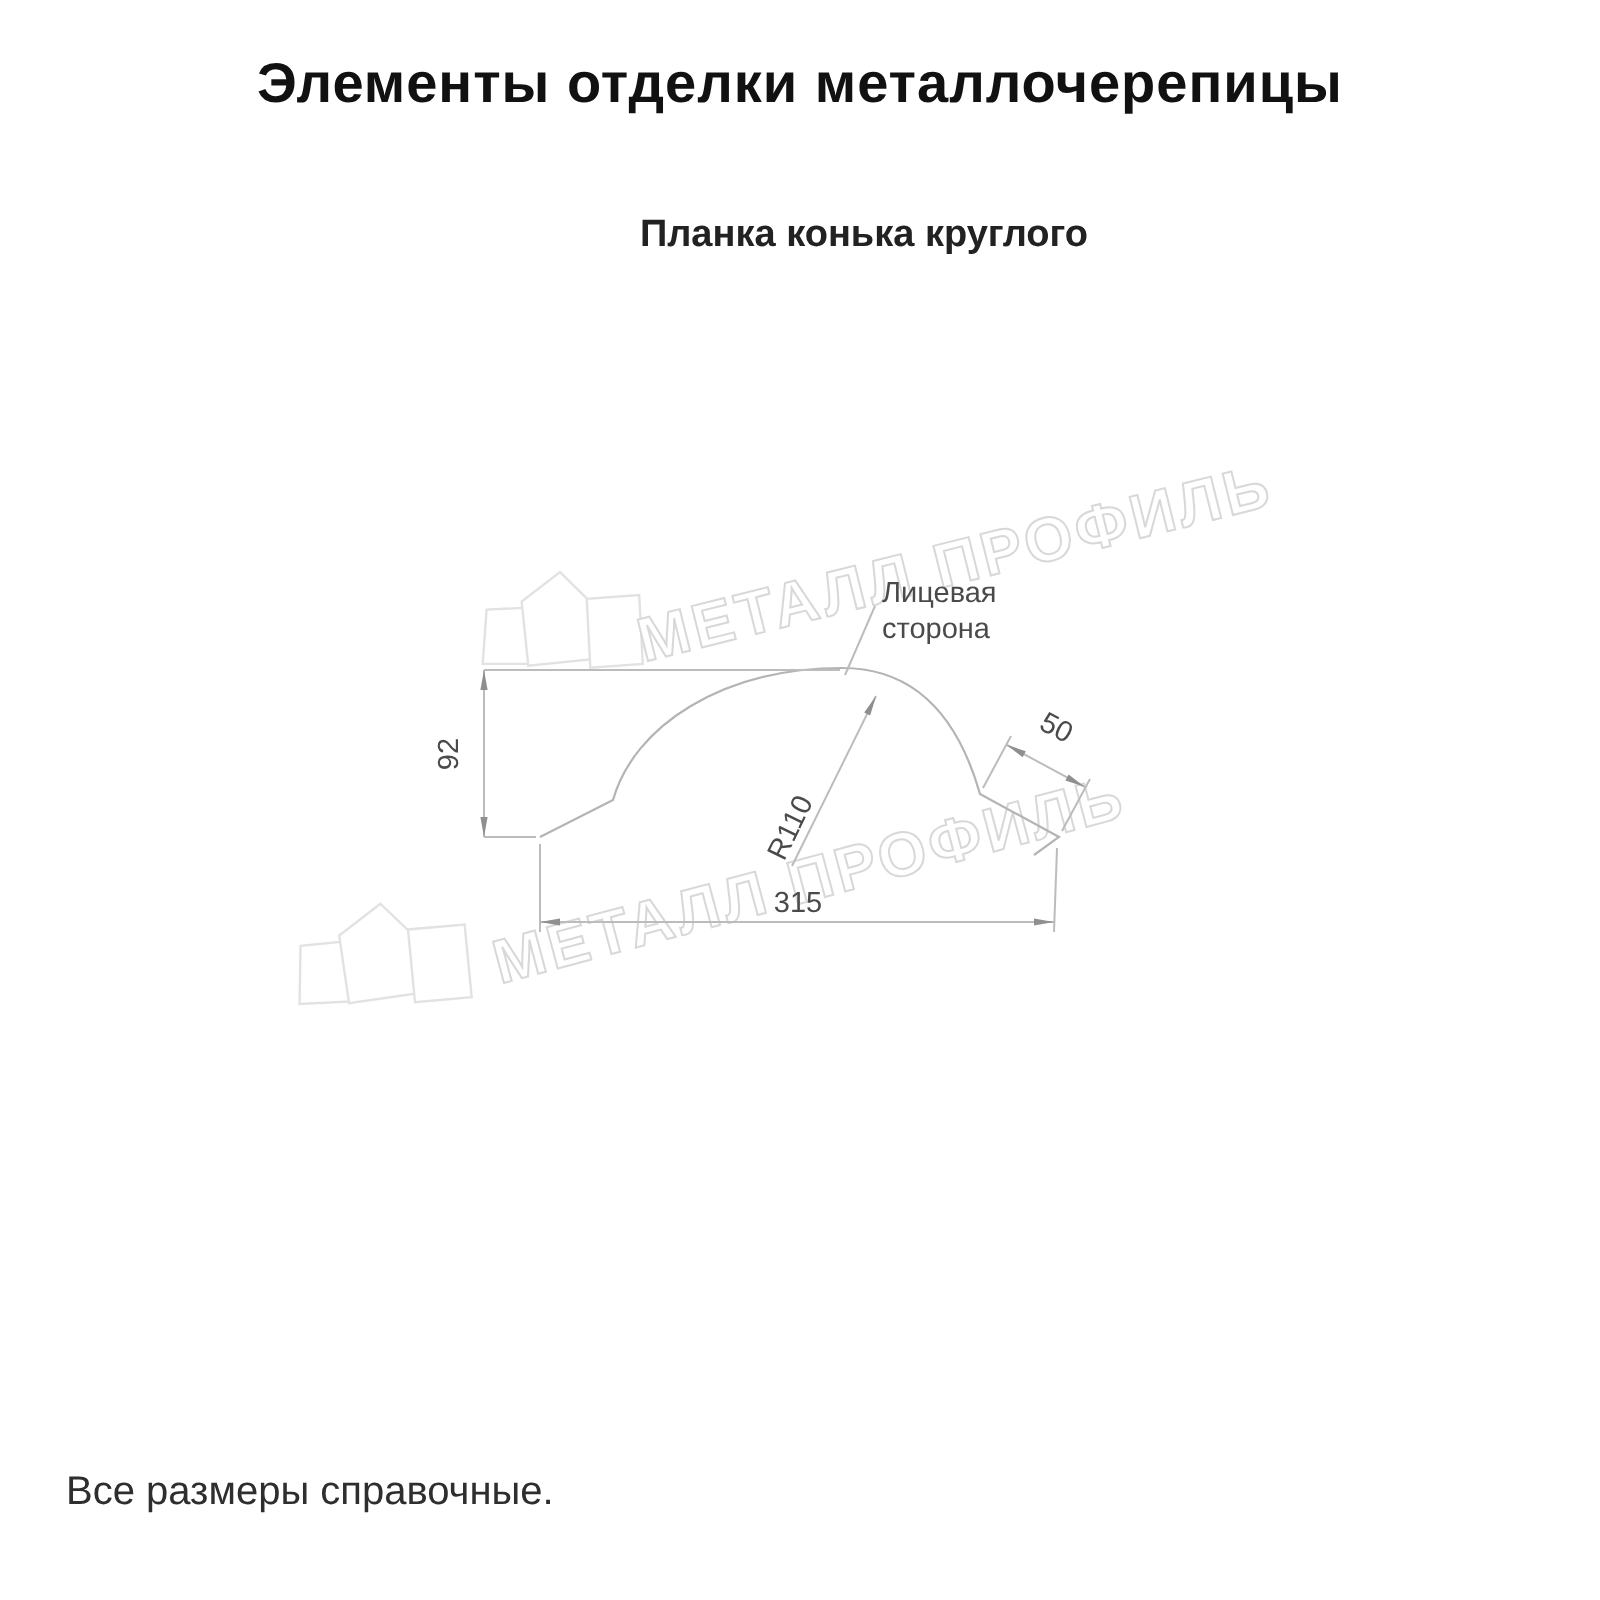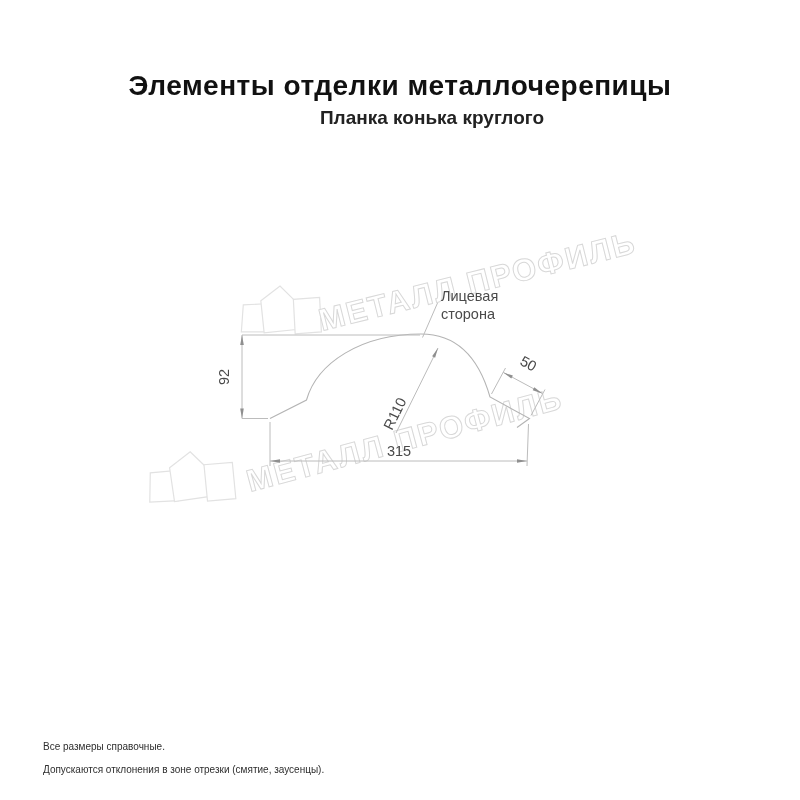--- a/index.html
+++ b/index.html
@@ -2,29 +2,29 @@
 <html><head>
 <meta charset="utf-8">
 <style>
   html,body{margin:0;padding:0;}
   body{
     width:800px;height:800px;background:#ffffff;position:relative;
     font-family:"Liberation Sans", sans-serif;color:#1a1a1a;overflow:hidden;
   }
   .page-title{
     position:absolute;top:26px;left:0;width:800px;text-align:center;
-    font-size:28px;font-weight:bold;letter-spacing:.5px;color:#111;margin-top:44px;
+    font-size:28px;font-weight:bold;letter-spacing:.5px;color:#111;
   }
   .subtitle{
     position:absolute;top:106px;left:0;width:800px;text-align:center;
     font-size:19px;font-weight:bold;line-height:23px;color:#222;padding-left:32px;
   }
   .drawing-svg{position:absolute;left:0;top:0;width:800px;height:800px;}
   .footer{
-    position:absolute;left:43px;top:735px;font-size:10px;line-height:23px;color:#2e2e2e;
+    position:absolute;left:33px;top:735px;font-size:20px;line-height:23px;color:#2e2e2e;
   }
   .wm-text{
     font-family:"Liberation Sans", sans-serif;font-weight:bold;font-size:31px;
     letter-spacing:2px;fill:#ffffff;stroke:#d8d8d8;stroke-width:1;
   }
   .wm-shape{fill:#ffffff;stroke:#e2e2e2;stroke-width:1.2;}
   .dline{fill:none;stroke:#b4b4b4;stroke-width:1.1;}
   .xline{fill:none;stroke:#bcbcbc;stroke-width:1;}
   .arrow{fill:#8f8f8f;stroke:none;}
   .dimtxt{
@@ -90,14 +90,13 @@
   <polygon class="arrow" points="438,348 435.1,357.7 432.1,356.3"></polygon>
   <text class="dimtxt" transform="translate(392,431) rotate(-64)">R110</text>
 
   <path class="xline" d="M 437.5,303 L 422.5,337.5"></path>
   <text class="dimtxt" x="441" y="301">Лицевая</text>
   <text class="dimtxt" x="441" y="319">сторона</text>
 </svg>
 
 <div class="footer">
   <div>Все размеры справочные.</div>
-  <div>Допускаются отклонения в зоне отрезки (смятие, заусенцы).</div>
 </div>
 
 </body></html>

